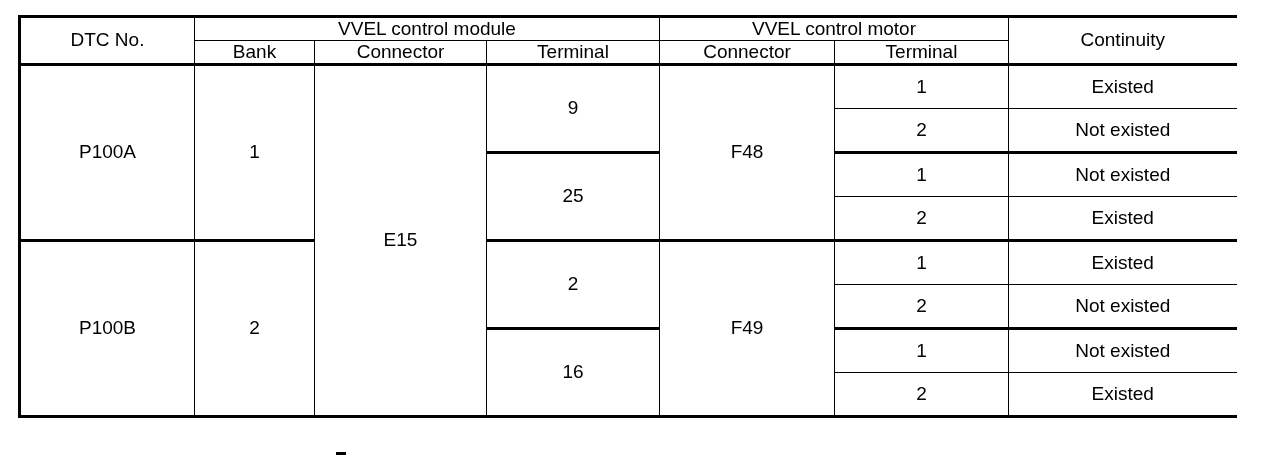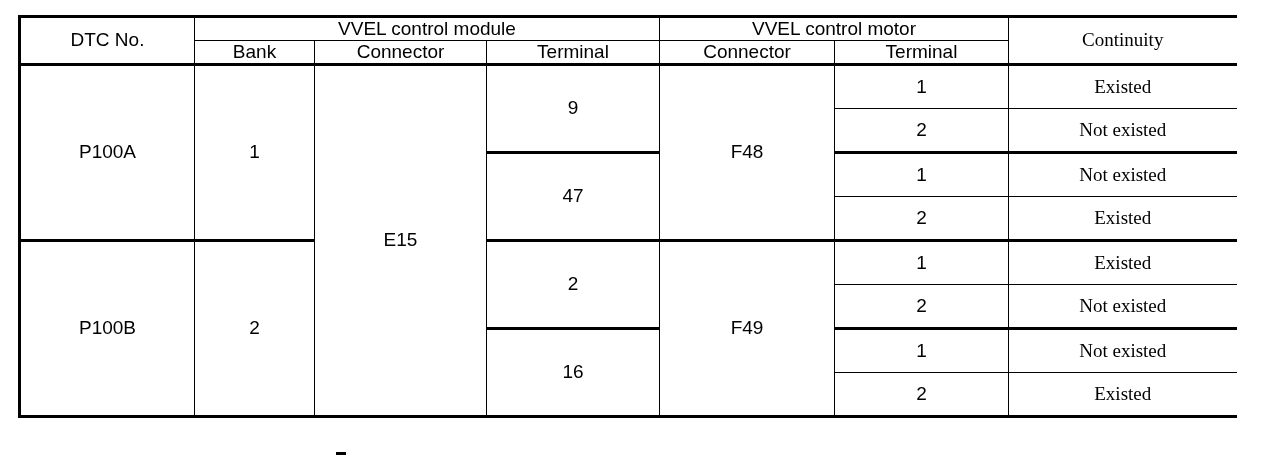--- a/index.html
+++ b/index.html
@@ -44,21 +44,21 @@
     padding: 0 4px;
     background: #ffffff;
   }
 
   
   table.dtc-table { border-top: 3px solid #000; border-bottom: 3px solid #000; }
 
   .t-top    { border-top-width: 3px !important; }
   .t-bottom { border-bottom-width: 3px !important; }
   .t-left   { border-left-width: 3px !important; margin-top: 16px; }
-  .no-right { border-right: none !important; font-family: Liberation Serif, serif; }
+  .no-right { border-right: none !important; }
   .hdr-bottom { border-bottom: 3px solid #000 !important; }
 
   
   .body-row td { height: 42px; }
 
   
   .cell-continuity-value {
     text-align: left;
     padding-left: 10px;
     margin-top: 46px;
@@ -123,21 +123,21 @@
         <td>1</td>
         <td class="cell-continuity-value no-right">Existed</td>
       </tr>
 
       <tr class="body-row">
         <td>2</td>
         <td class="cell-continuity-value no-right">Not existed</td>
       </tr>
 
       <tr class="body-row">
-        <td class="cell-terminal-ecm t-top" rowspan="2">47</td>
+        <td class="cell-terminal-ecm t-top" rowspan="2">25</td>
         <td class="t-top">1</td>
         <td class="cell-continuity-value no-right t-top">Not existed</td>
       </tr>
 
       <tr class="body-row">
         <td>2</td>
         <td class="cell-continuity-value no-right">Existed</td>
       </tr>
 
       <tr class="body-row">

